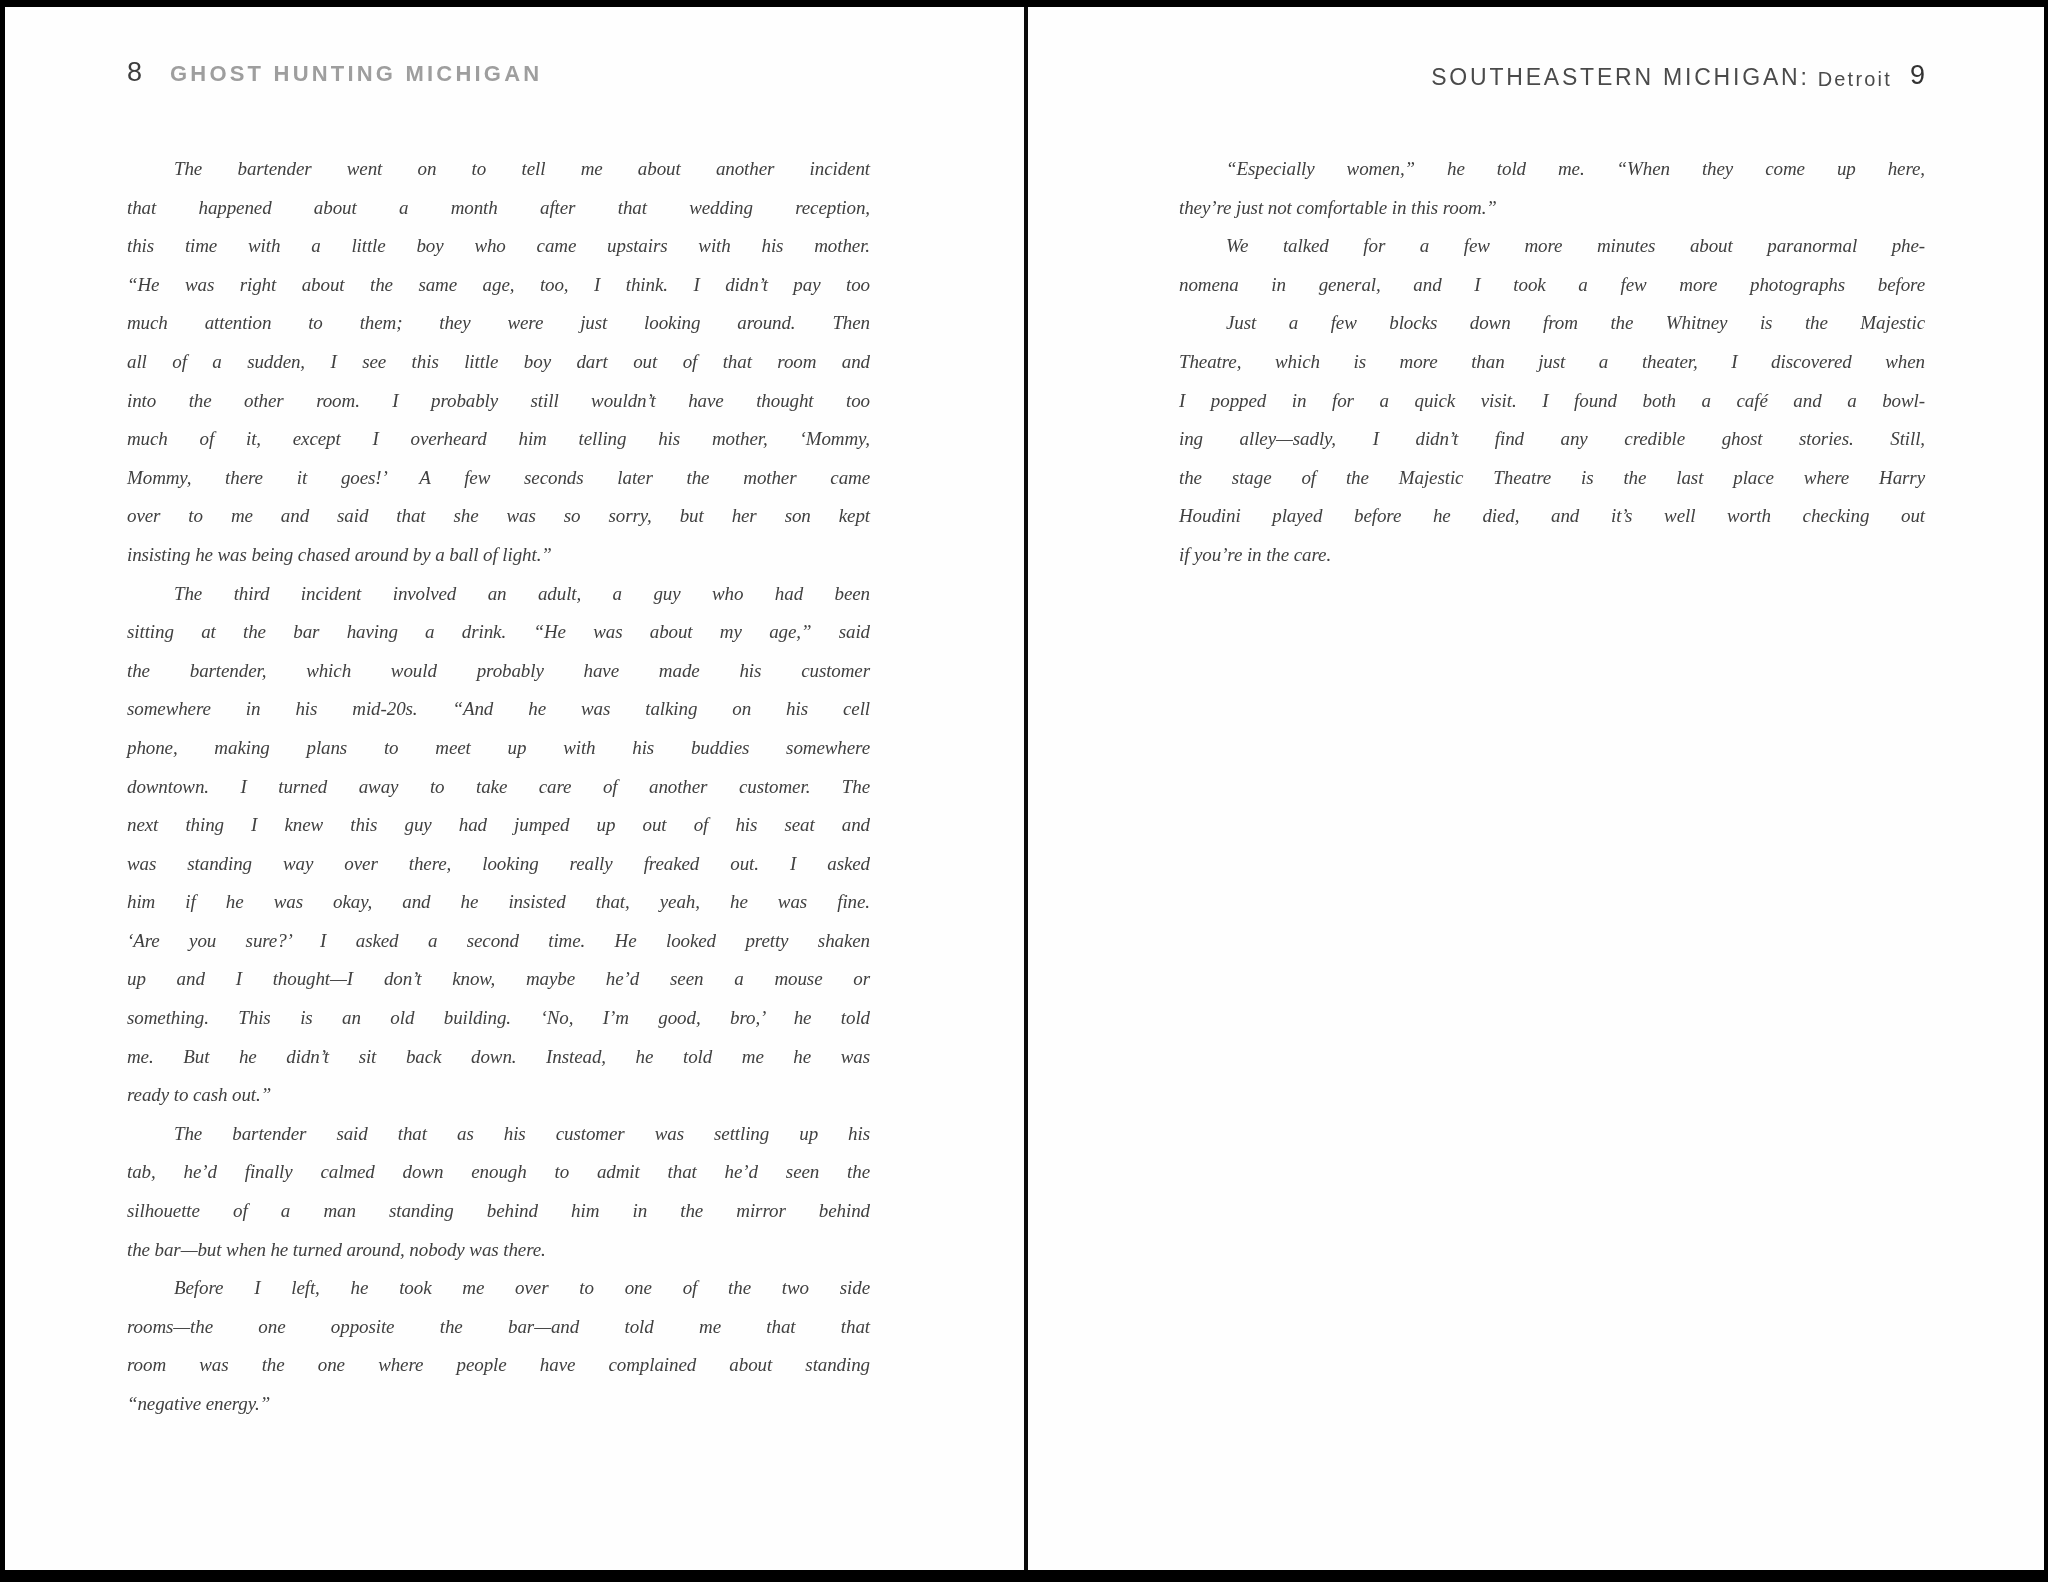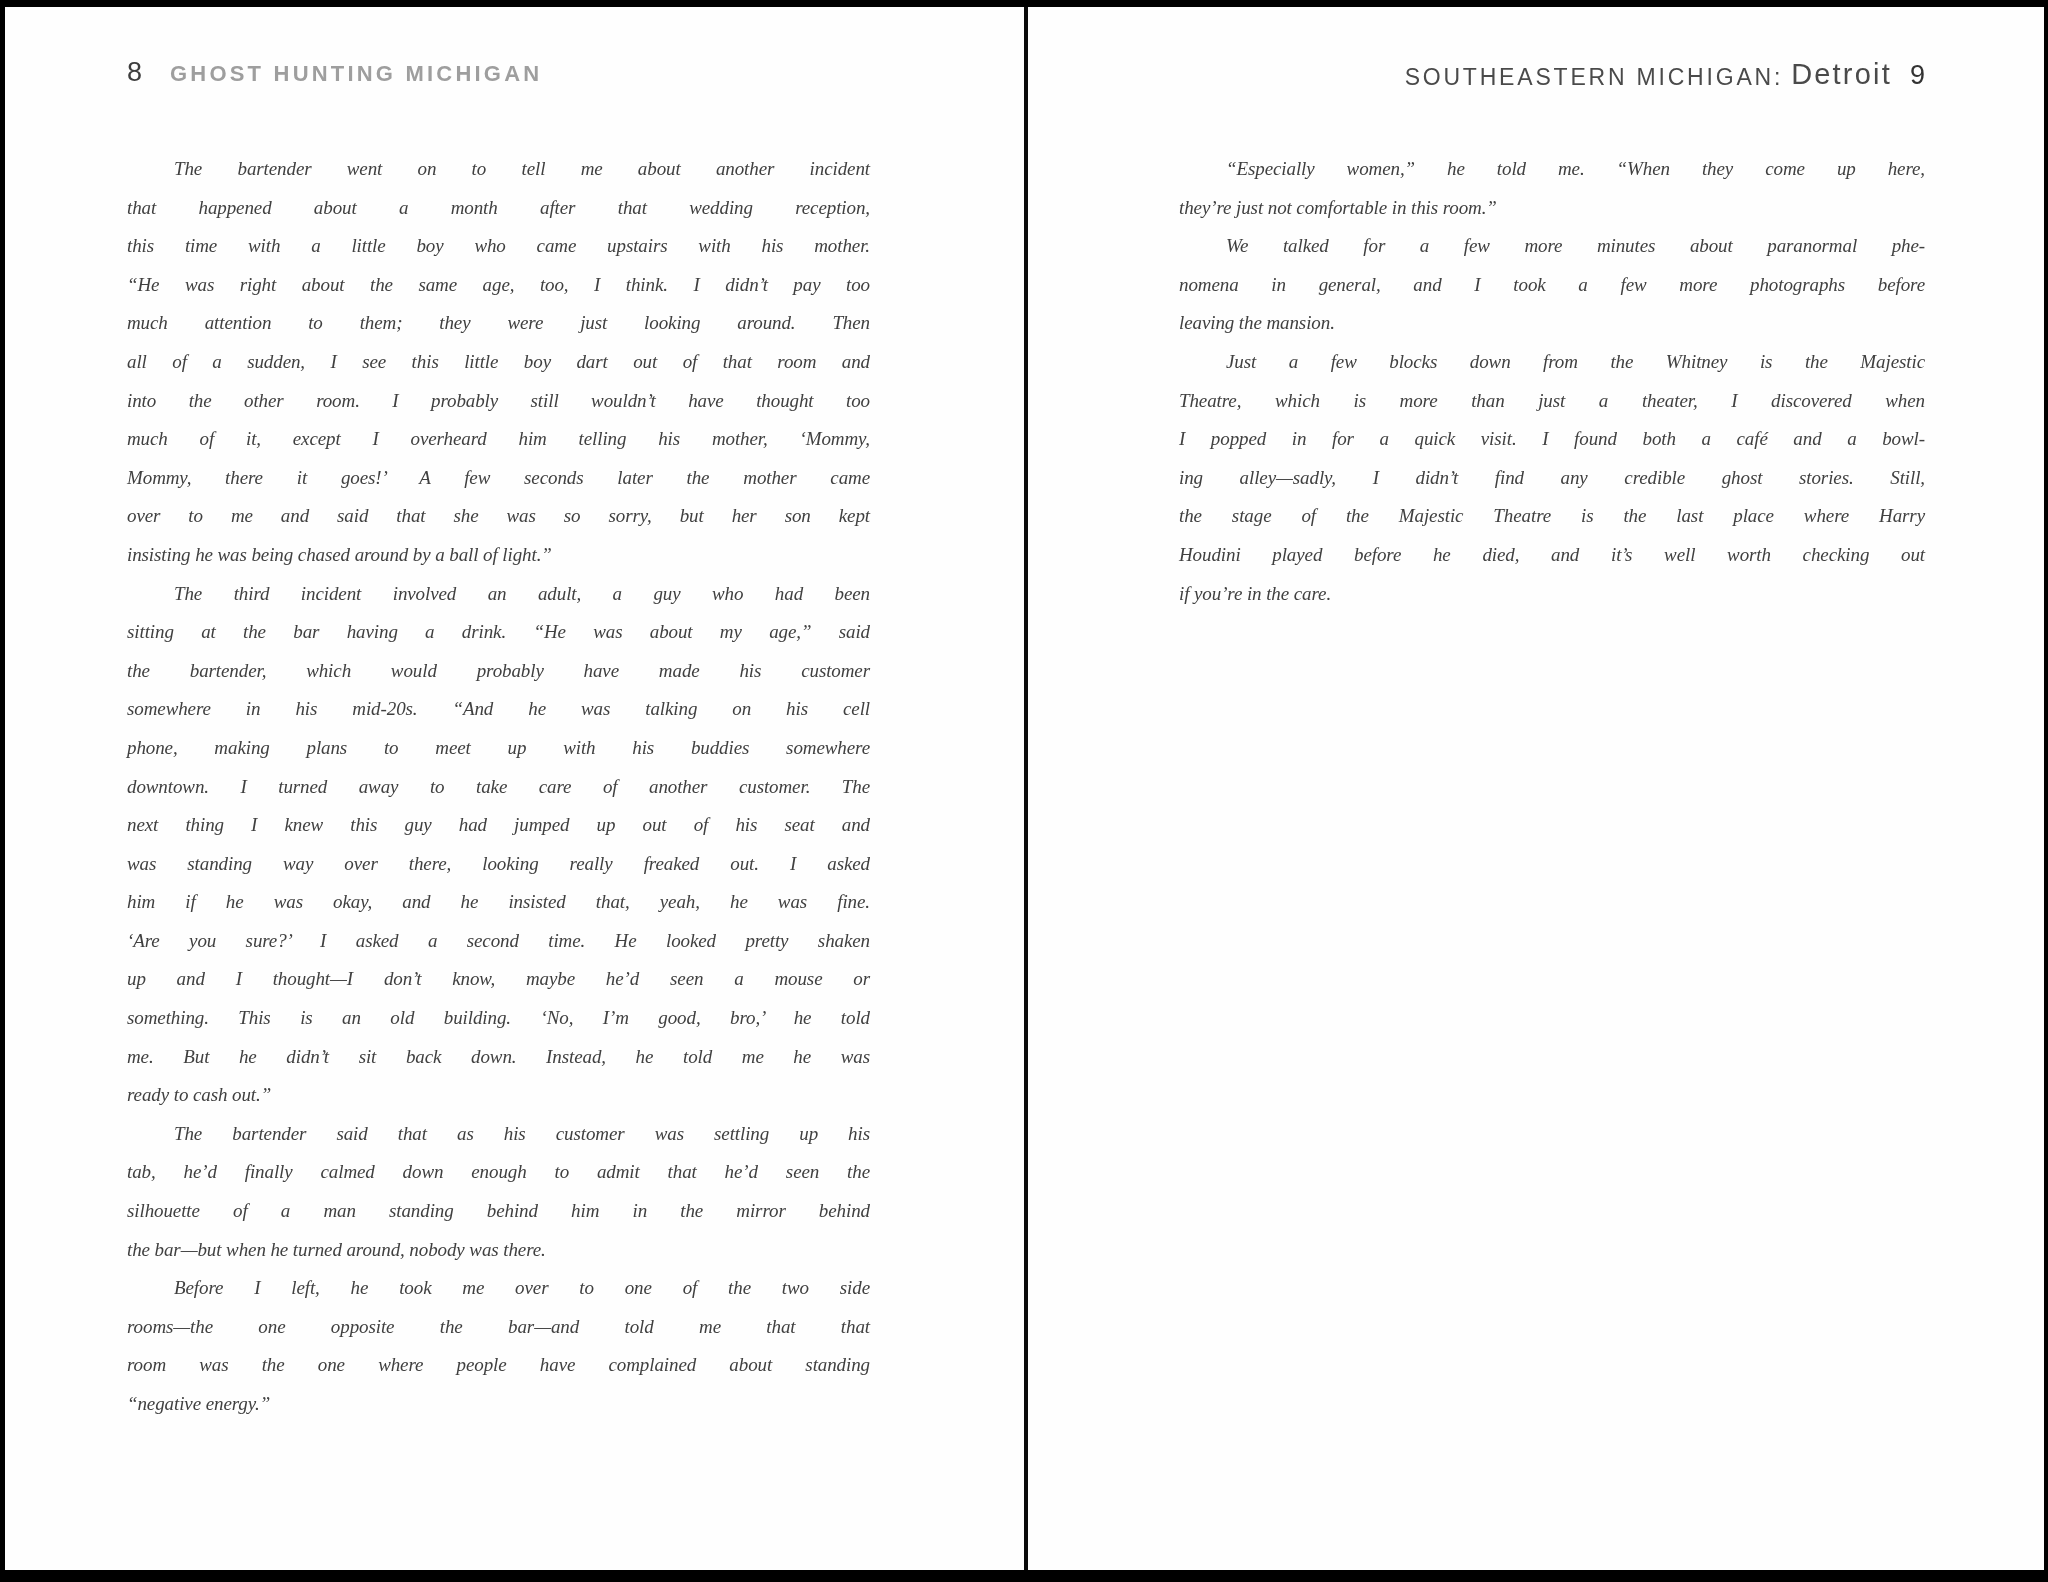--- a/index.html
+++ b/index.html
@@ -59,21 +59,21 @@
     text-align: center;
   }
   .runhead-right {
     font-size: 23px;
     font-weight: 400;
     color: #4a4a4a;
     letter-spacing: 2.8px;
   }
   .runhead-right-sub {
     margin-left: 8px;
-    font-size: 29px;
+    font-size: 20px;
     font-weight: 400;
     color: #4a4a4a;
     letter-spacing: 2.2px;
   }
   .pagenum-right {
     margin-left: 18px;
     font-size: 27px;
     color: #333333;
     letter-spacing: 0;
   }
@@ -148,21 +148,20 @@
     <span class="runhead-right">SOUTHEASTERN MICHIGAN:</span>
     <span class="runhead-right-sub">Detroit</span>
     <span class="pagenum-right">9</span>
   </div>
 
   <div class="body-col body-right" id="right-body">
       <div class="line indent">“Especially women,” he told me. “When they come up here,</div>
       <div class="line last">they’re just not comfortable in this room.”</div>
       <div class="line indent">We talked for a few more minutes about paranormal phe-</div>
       <div class="line">nomena in general, and I took a few more photographs before</div>
-      <div class="line last">leaving the mansion.</div>
       <div class="line indent">Just a few blocks down from the Whitney is the Majestic</div>
       <div class="line">Theatre, which is more than just a theater, I discovered when</div>
       <div class="line">I popped in for a quick visit. I found both a café and a bowl-</div>
       <div class="line">ing alley—sadly, I didn’t find any credible ghost stories. Still,</div>
       <div class="line">the stage of the Majestic Theatre is the last place where Harry</div>
       <div class="line">Houdini played before he died, and it’s well worth checking out</div>
       <div class="line last">if you’re in the care.</div>
     </div>
 
 </div>

